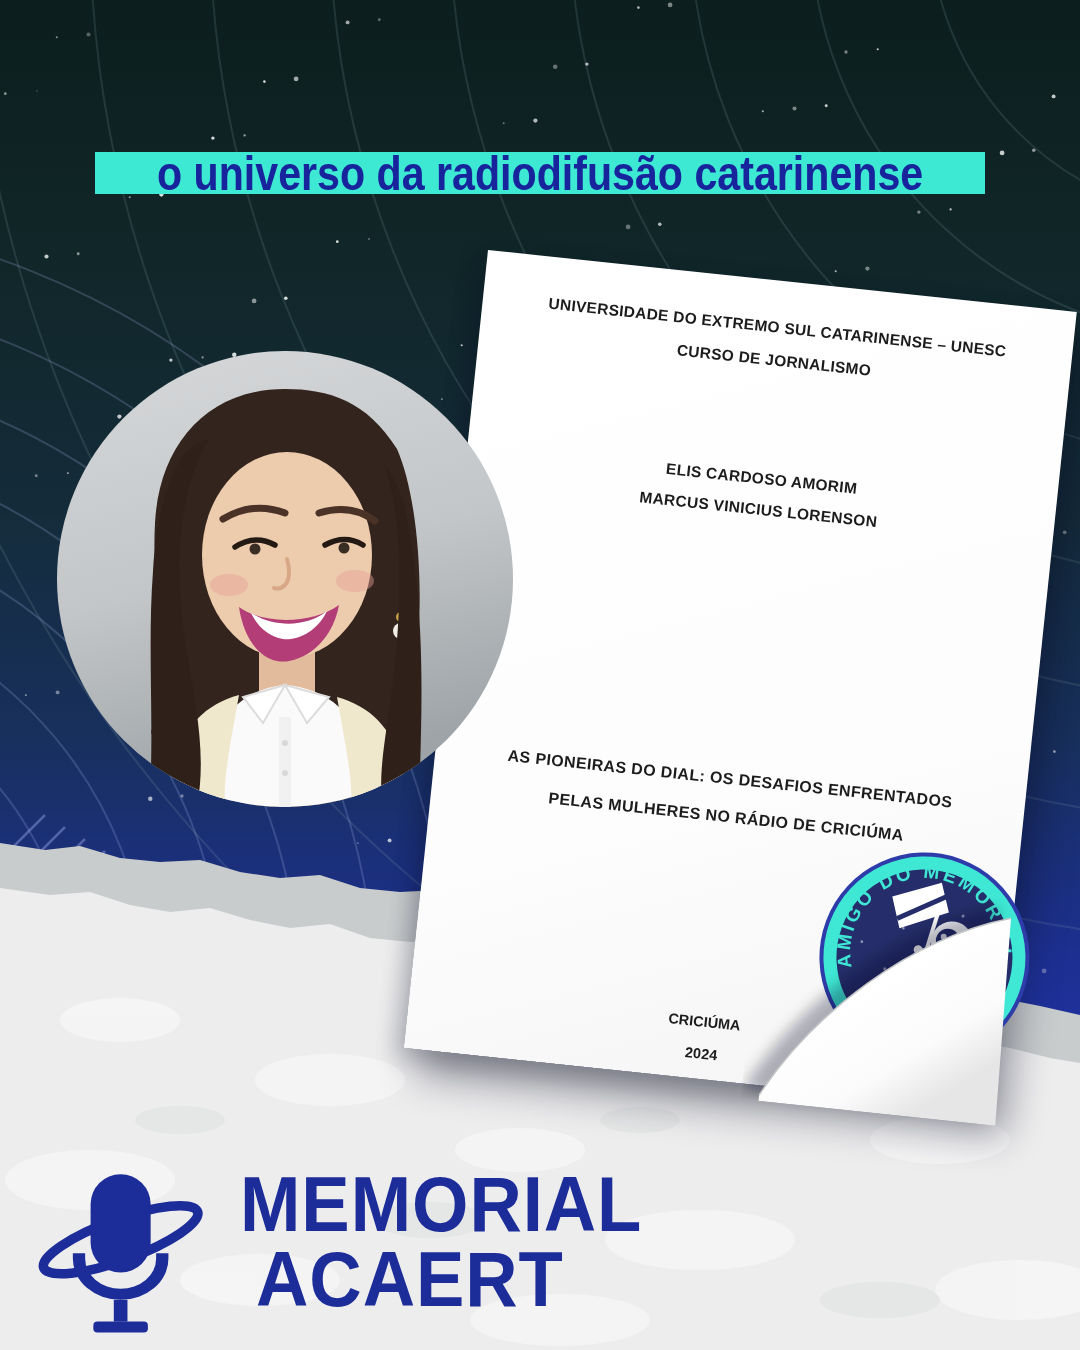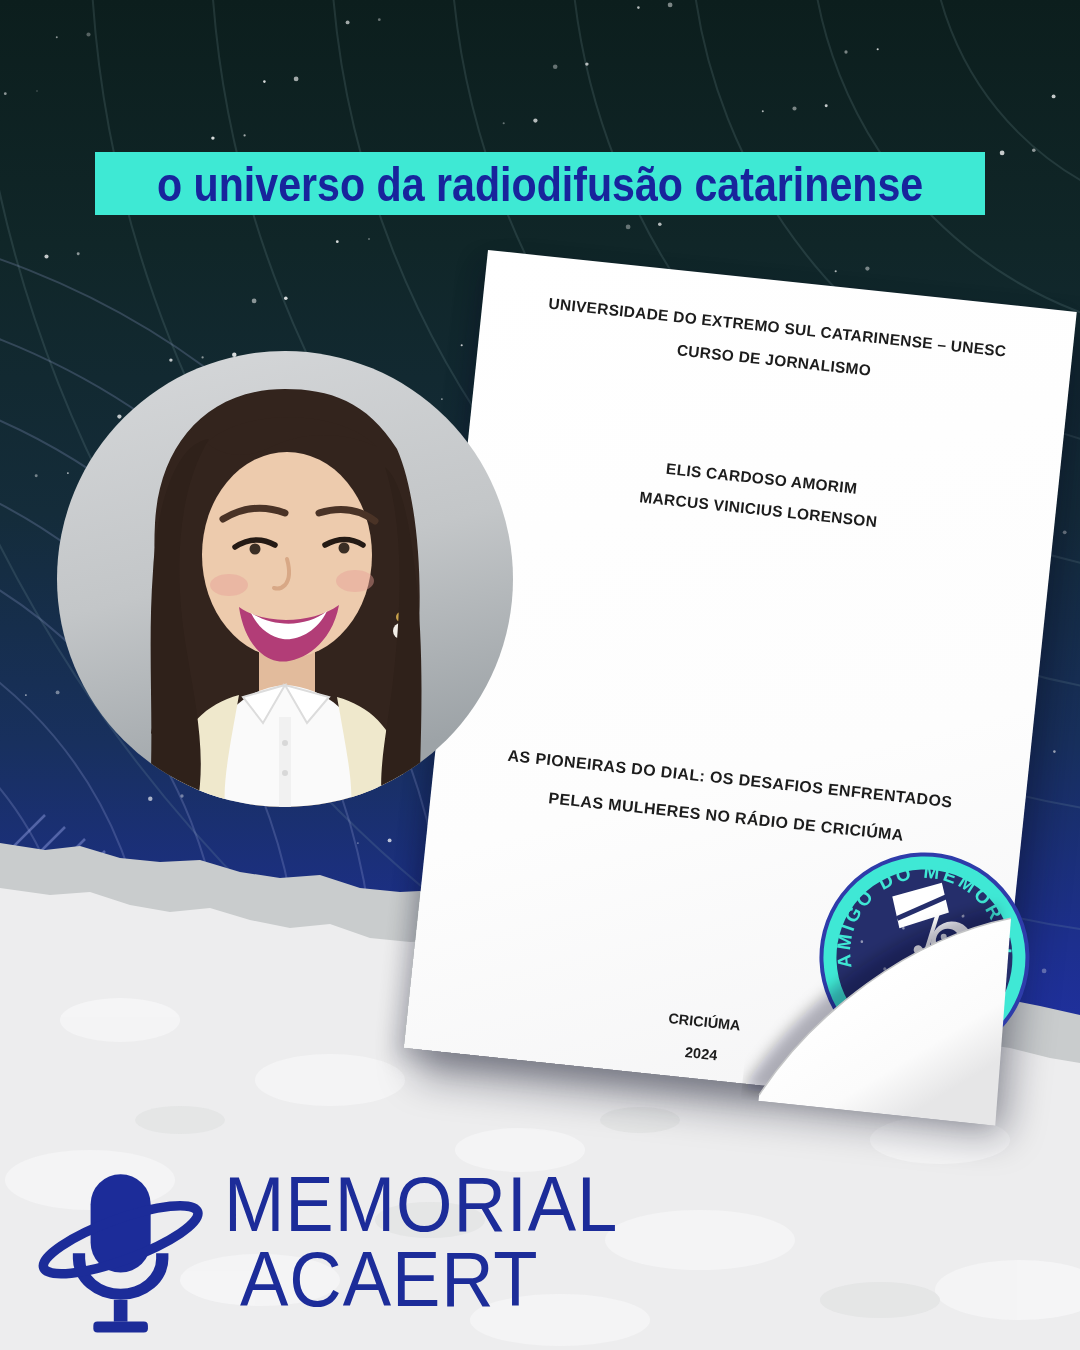--- a/index.html
+++ b/index.html
@@ -10,21 +10,21 @@
   }
   .layer{position:absolute;left:0;top:0;}
 
   
   .tbt{
     position:absolute;left:0;right:0;top:30px;text-align:center;z-index:6;
     color:#ffffff;font-weight:bold;font-size:122px;line-height:1;
   }
   .tbt span{display:inline-block;transform:scaleX(.8);letter-spacing:2px;}
   .banner{
-    position:absolute;left:95px;top:152px;width:890px;height:63px;z-index:6;
+    position:absolute;left:95px;top:152px;width:890px;height:42px;z-index:6;
     background:#3ee9d4;display:flex;align-items:center;justify-content:center;
   }
   .banner span{
     display:inline-block;transform:scaleX(.84);white-space:nowrap;
     color:#18249c;font-weight:bold;font-size:49px;letter-spacing:0px;
   }
 
   
   .doc{
     position:absolute;left:488px;top:250px;width:592px;height:802px;z-index:3;
@@ -42,21 +42,21 @@
   .curl{position:absolute;right:-14px;bottom:-16px;width:266px;height:252px;}
 
   
   .photo{
     position:absolute;left:57px;top:351px;width:456px;height:456px;border-radius:50%;
     overflow:hidden;z-index:4;
   }
 
   
   .logo{position:absolute;left:36px;top:1168px;z-index:5;display:flex;align-items:flex-start;}
-  .logo-text{margin-left:16px;color:#1c2c99;font-weight:normal;line-height:.94;}
+  .logo-text{margin-left:32px;color:#1c2c99;font-weight:bold;line-height:.94;}
   .logo-line1,.logo-line2{display:block;transform:scaleX(.93);transform-origin:0 0;font-size:78px;letter-spacing:1px;}
   .logo-line2{margin-left:16px;margin-top:2px;}
 </style>
 </head>
 <body>
 
 <div class="canvas">
 
   <svg class="layer" width="1080" height="1350">
     <g fill="none" stroke="#8fb0b4" stroke-width="2" opacity=".16">

